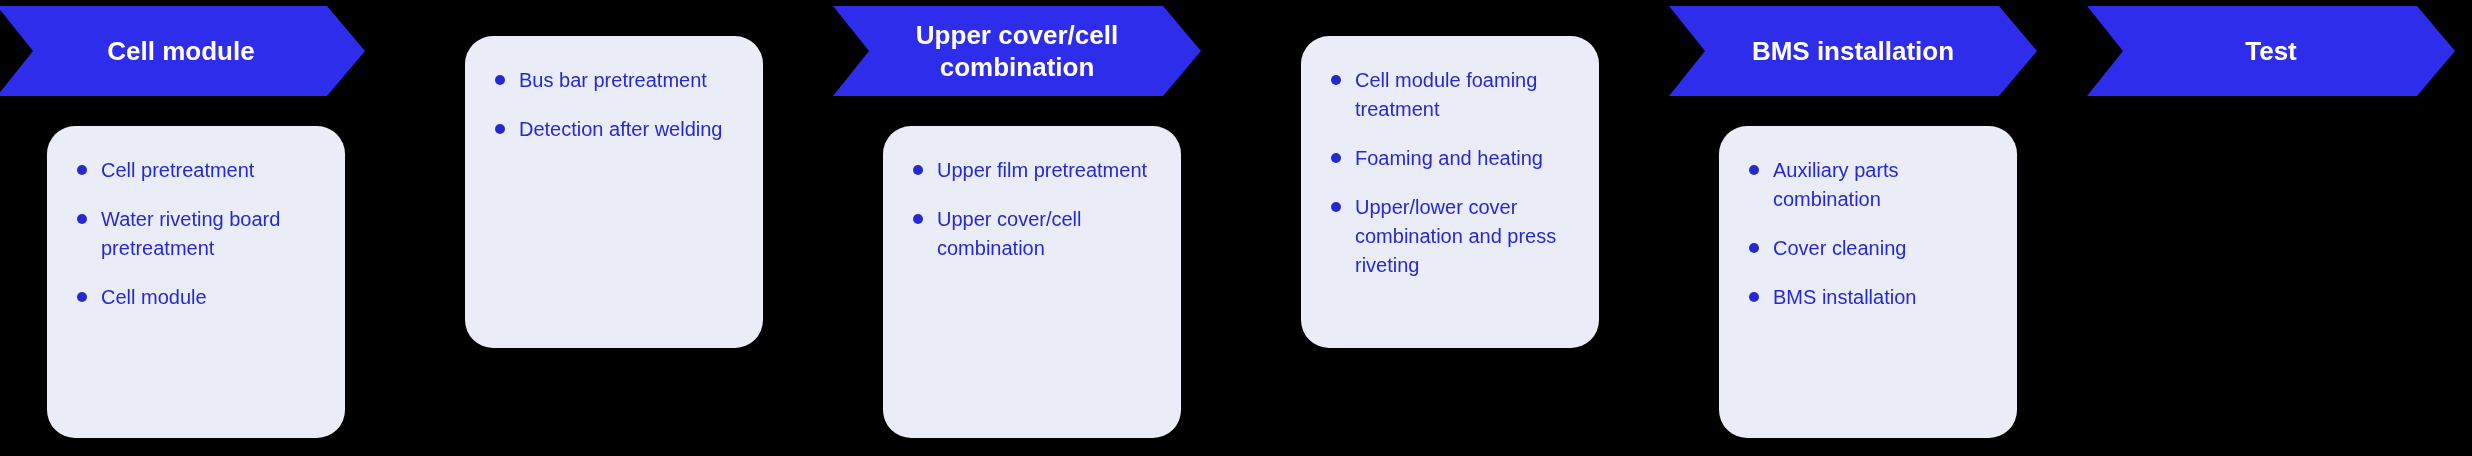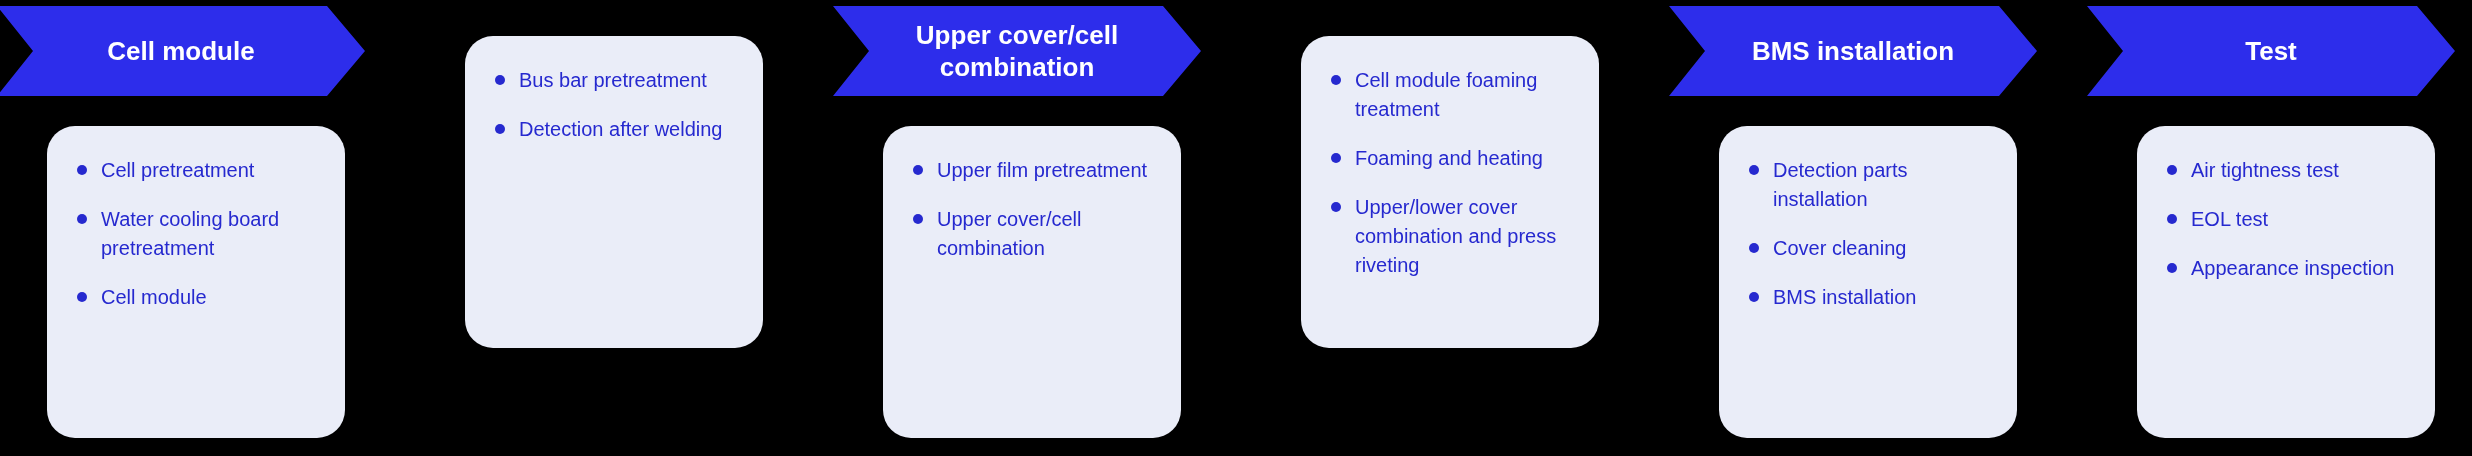--- a/index.html
+++ b/index.html
@@ -106,21 +106,21 @@
         <span class="arrow-title">Cell module</span>
       </div>
       <div class="card">
         <ul class="items">
           <li class="item">
             <span class="dot"></span>
             <span class="item-text">Cell pretreatment</span>
           </li>
           <li class="item">
             <span class="dot"></span>
-            <span class="item-text">Water cooling board pretreatment</span>
+            <span class="item-text">Water riveting board pretreatment</span>
           </li>
           <li class="item">
             <span class="dot"></span>
             <span class="item-text">Cell module</span>
           </li>
         </ul>
       </div>
     </div>
 
     <div class="stage">
@@ -176,50 +176,34 @@
     </div>
 
     <div class="stage">
       <div class="arrow">
         <span class="arrow-title">BMS installation</span>
       </div>
       <div class="card">
         <ul class="items">
           <li class="item">
             <span class="dot"></span>
-            <span class="item-text">Detection parts installation</span>
+            <span class="item-text">Auxiliary parts combination</span>
           </li>
           <li class="item">
             <span class="dot"></span>
             <span class="item-text">Cover cleaning</span>
           </li>
           <li class="item">
             <span class="dot"></span>
             <span class="item-text">BMS installation</span>
           </li>
         </ul>
       </div>
     </div>
 
     <div class="stage">
       <div class="arrow">
         <span class="arrow-title">Test</span>
-      </div>
-      <div class="card">
-        <ul class="items">
-          <li class="item">
-            <span class="dot"></span>
-            <span class="item-text">Air tightness test</span>
-          </li>
-          <li class="item">
-            <span class="dot"></span>
-            <span class="item-text">EOL test</span>
-          </li>
-          <li class="item">
-            <span class="dot"></span>
-            <span class="item-text">Appearance inspection</span>
-          </li>
-        </ul>
       </div>
     </div>
 
   </div>
 </div>
 
 </body></html>

